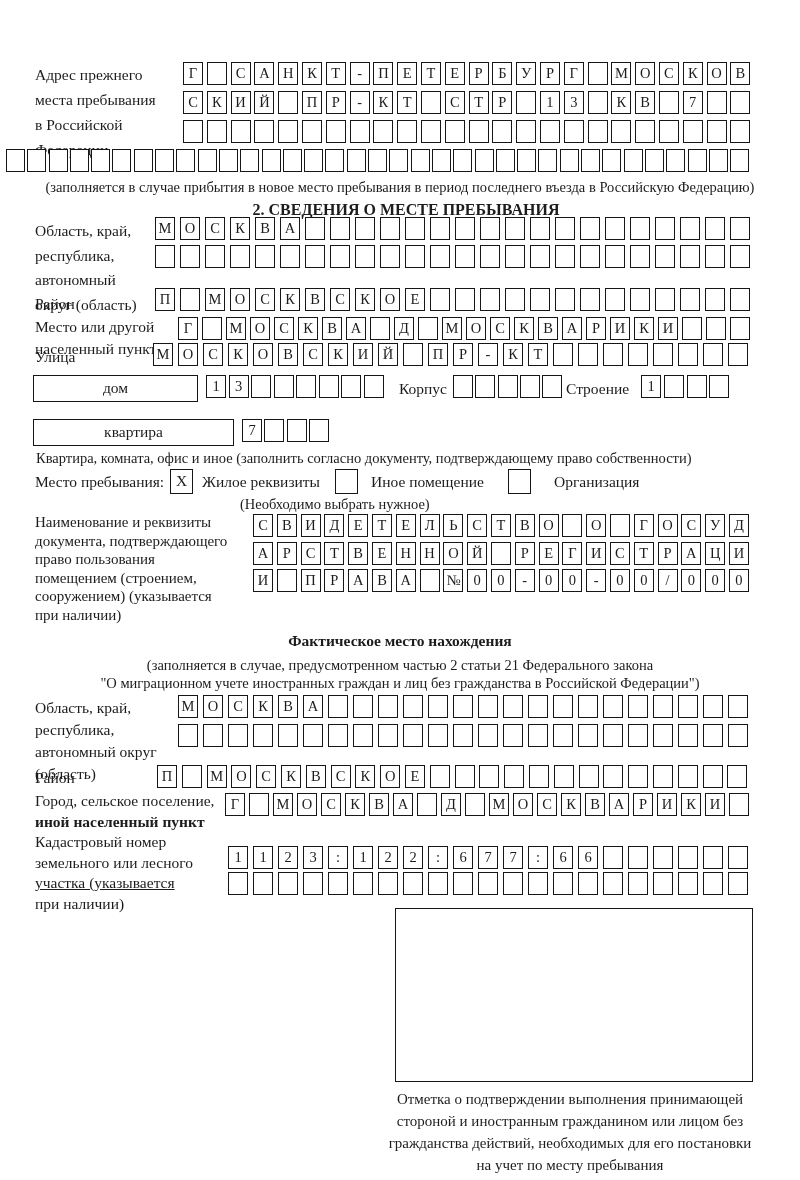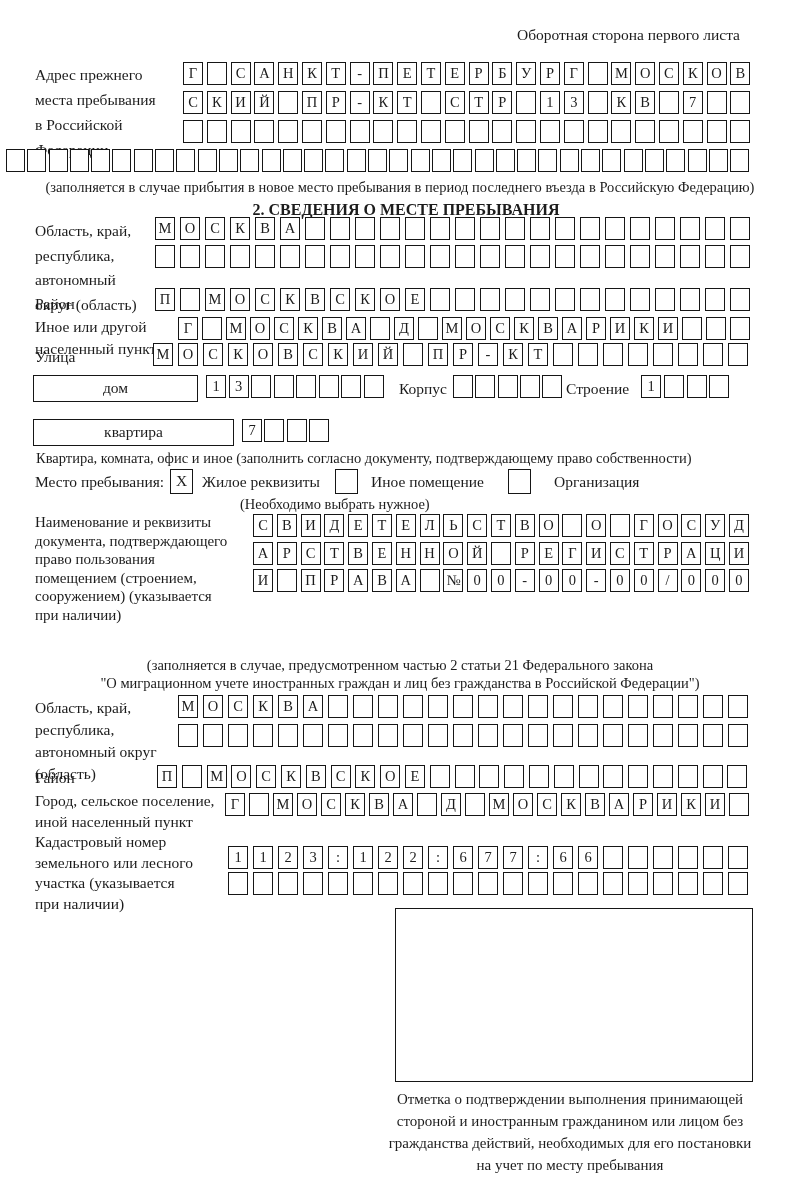--- a/index.html
+++ b/index.html
@@ -22,23 +22,20 @@
   .fbox{
     position:absolute;box-sizing:border-box;border:1.8px solid #161616;
     background:#fff;text-align:center;font-size:15.5px;
   }
   .bold{font-weight:bold;}
 </style>
 </head>
 <body>
 
 <div id="page">
-    <div class="tblock" style="left: 0px; top: 25px; width: 740px; text-align: right; font-size: 15.5px;">
-      <span class="tline" style="line-height: 20.5px;">Оборотная сторона первого листа</span>
-    </div>
     <div class="tblock" style="left: 15px; top: 178px; width: 770px; text-align: center; font-size: 14.5px;">
       <span class="tline" style="line-height: 19.5px;">(заполняется в случае прибытия в новое место пребывания в период последнего въезда в Российскую Федерацию)</span>
     </div>
     <div class="tblock" style="left: 35px; top: 62px; font-size: 15.5px;">
       <span class="tline" style="line-height: 25px;">Адрес прежнего</span>
       <span class="tline" style="line-height: 25px;">места пребывания</span>
       <span class="tline" style="line-height: 25px;">в Российской</span>
       <span class="tline" style="line-height: 25px;">Федерации</span>
     </div>
     <div class="tblock bold" style="left: 0px; top: 199px; width: 800px; text-align: center; font-size: 16px;">
@@ -47,21 +44,21 @@
     <div class="tblock" style="left: 35px; top: 219px; font-size: 15.5px;">
       <span class="tline" style="line-height: 24.5px;">Область, край,</span>
       <span class="tline" style="line-height: 24.5px;">республика,</span>
       <span class="tline" style="line-height: 24.5px;">автономный</span>
       <span class="tline" style="line-height: 24.5px;">округ (область)</span>
     </div>
     <div class="tblock" style="left: 35px; top: 294px; font-size: 15.5px;">
       <span class="tline" style="line-height: 20.5px;">Район</span>
     </div>
     <div class="tblock" style="left: 35px; top: 316px; font-size: 15.5px;">
-      <span class="tline" style="line-height: 22px;">Иное или другой</span>
+      <span class="tline" style="line-height: 22px;">Место или другой</span>
       <span class="tline" style="line-height: 22px;">населенный пункт</span>
     </div>
     <div class="tblock" style="left: 35px; top: 347px; font-size: 15.5px;">
       <span class="tline" style="line-height: 20.5px;">Улица</span>
     </div>
     <div class="tblock" style="left: 399px; top: 379px; font-size: 15.5px;">
       <span class="tline" style="line-height: 20.5px;">Корпус</span>
     </div>
     <div class="tblock" style="left: 566px; top: 379px; font-size: 15.5px;">
       <span class="tline" style="line-height: 20.5px;">Строение</span>
@@ -85,43 +82,46 @@
       <span class="tline" style="line-height: 19.5px;">(Необходимо выбрать нужное)</span>
     </div>
     <div class="tblock" style="left: 35px; top: 513px; font-size: 15px;">
       <span class="tline" style="line-height: 18.6px;">Наименование и реквизиты</span>
       <span class="tline" style="line-height: 18.6px;">документа, подтверждающего</span>
       <span class="tline" style="line-height: 18.6px;">право пользования</span>
       <span class="tline" style="line-height: 18.6px;">помещением (строением,</span>
       <span class="tline" style="line-height: 18.6px;">сооружением) (указывается</span>
       <span class="tline" style="line-height: 18.6px;">при наличии)</span>
     </div>
+    <div class="tblock bold" style="left: 0px; top: 631px; width: 800px; text-align: center; font-size: 15.5px;">
+      <span class="tline" style="line-height: 20.5px;">Фактическое место нахождения</span>
+    </div>
     <div class="tblock" style="left: 0px; top: 656px; width: 800px; text-align: center; font-size: 14.5px;">
       <span class="tline" style="line-height: 19.5px;">(заполняется в случае, предусмотренном частью 2 статьи 21 Федерального закона</span>
     </div>
     <div class="tblock" style="left: 0px; top: 674px; width: 800px; text-align: center; font-size: 14.5px;">
       <span class="tline" style="line-height: 19.5px;">"О миграционном учете иностранных граждан и лиц без гражданства в Российской Федерации")</span>
     </div>
     <div class="tblock" style="left: 35px; top: 697px; font-size: 15.5px;">
       <span class="tline" style="line-height: 22px;">Область, край,</span>
       <span class="tline" style="line-height: 22px;">республика,</span>
       <span class="tline" style="line-height: 22px;">автономный округ</span>
       <span class="tline" style="line-height: 22px;">(область)</span>
     </div>
     <div class="tblock" style="left: 35px; top: 768px; font-size: 15.5px;">
       <span class="tline" style="line-height: 20.5px;">Район</span>
     </div>
     <div class="tblock" style="left: 35px; top: 790px; font-size: 15.5px;">
       <span class="tline" style="line-height: 21px;">Город, сельское поселение,</span>
-      <span class="tline" style="line-height: 21px;">иной населенный пункт</span>
+      <span class="tline" style="line-height: 21px; font-weight: bold;">иной населенный пункт</span>
     </div>
     <div class="tblock" style="left: 35px; top: 832px; font-size: 15.5px;">
       <span class="tline" style="line-height: 20.5px;">Кадастровый номер</span>
       <span class="tline" style="line-height: 20.5px;">земельного или лесного</span>
-      <span class="tline" style="line-height: 20.5px;">участка (указывается</span>
+      <span class="tline" style="line-height: 20.5px; text-decoration: underline;">участка (указывается</span>
       <span class="tline" style="line-height: 20.5px;">при наличии)</span>
     </div>
     <div class="tblock" style="left: 330px; top: 1088px; width: 480px; text-align: center; font-size: 15px;">
       <span class="tline" style="line-height: 22px;">Отметка о подтверждении выполнения принимающей</span>
       <span class="tline" style="line-height: 22px;">стороной и иностранным гражданином или лицом без</span>
       <span class="tline" style="line-height: 22px;">гражданства действий, необходимых для его постановки</span>
       <span class="tline" style="line-height: 22px;">на учет по месту пребывания</span>
     </div>
     <div class="cellrow" style="left: 183px; top: 62px;">
       <span class="cell" style="width: 20px; margin-right: 3.8px;">Г</span>

